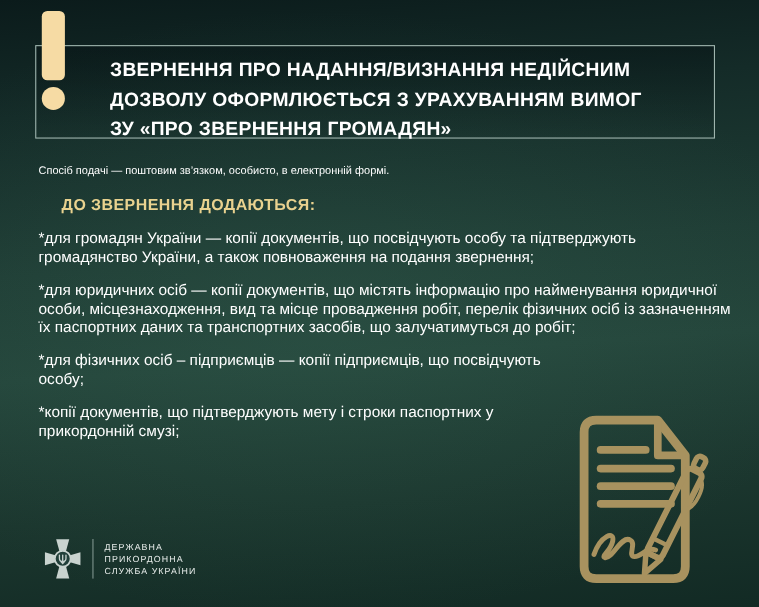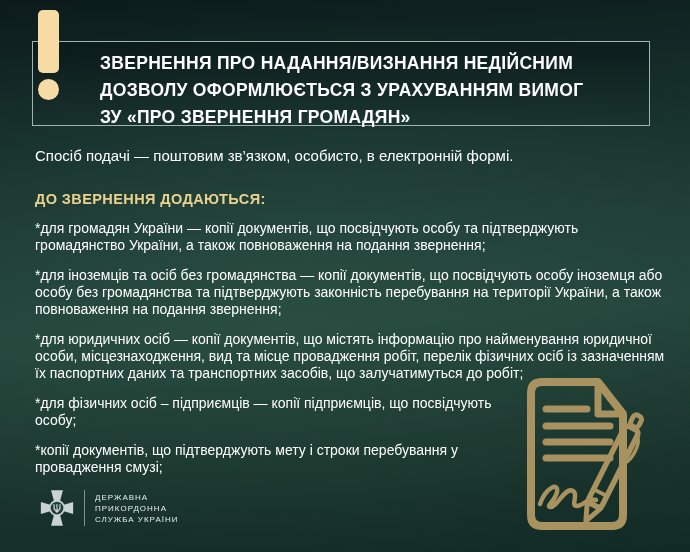--- a/index.html
+++ b/index.html
@@ -57,30 +57,31 @@
   }
 
   
   .content {
     position: absolute;
     left: 35px; top: 147px;
     width: 636px;
     color: #ffffff;
   }
   .intro {
-    font-size: 15px;
+    font-size: 10px;
     line-height: 17px;
-    margin-bottom: 27px;
+    margin-bottom: 15px;
   }
   .list-heading {
     color: #e9d28f;
     font-size: 14.5px;
     font-weight: 700;
     letter-spacing: 0.4px;
     margin-bottom: 13px;
+    margin-left: 21px;
   }
   .item {
     font-size: 14px;
     line-height: 17.2px;
     margin-bottom: 12.5px;
   }
   .item.narrow { max-width: 472px; }
 
   
   .doc-icon {
@@ -125,24 +126,23 @@
 
   <div class="excl">
     <div class="excl-bar"></div>
     <div class="excl-dot"></div>
   </div>
 
   <div class="content">
     <p class="intro">Спосіб подачі — поштовим зв’язком, особисто, в електронній формі.</p>
     <h2 class="list-heading">ДО ЗВЕРНЕННЯ ДОДАЮТЬСЯ:</h2>
     <p class="item">*для громадян України — копії документів, що посвідчують особу та підтверджують громадянство України, а також повноваження на подання звернення;</p>
-    <p class="item">*для іноземців та осіб без громадянства — копії документів, що посвідчують особу іноземця або особу без громадянства та підтверджують законність перебування на території України, а також повноваження на подання звернення;</p>
     <p class="item">*для юридичних осіб — копії документів, що містять інформацію про найменування юридичної особи, місцезнаходження, вид та місце провадження робіт, перелік фізичних осіб із зазначенням їх паспортних даних та транспортних засобів, що залучатимуться до робіт;</p>
     <p class="item narrow">*для фізичних осіб – підприємців — копії підприємців, що посвідчують особу;</p>
-    <p class="item narrow">*копії документів, що підтверджують мету і строки перебування у провадження смузі;</p>
+    <p class="item narrow">*копії документів, що підтверджують мету і строки паспортних у прикордонній смузі;</p>
   </div>
 
   <svg class="doc-icon" viewBox="0 0 150 164" fill="none" xmlns="http://www.w3.org/2000/svg">
     <g stroke="#a8925f" fill="none">
 
       <path d="M77,7 H21 Q10,7 10,18 V140 Q10,151 21,151 H91 Q102,151 102,140 V39 Z" stroke-width="8" stroke-linejoin="round"></path>
       <path d="M77,7 V39 H102" stroke-width="7" stroke-linejoin="round"></path>
 
       <path d="M25,34 H66" stroke-width="7" stroke-linecap="round"></path>
       <path d="M25,51 H89" stroke-width="7" stroke-linecap="round"></path>

